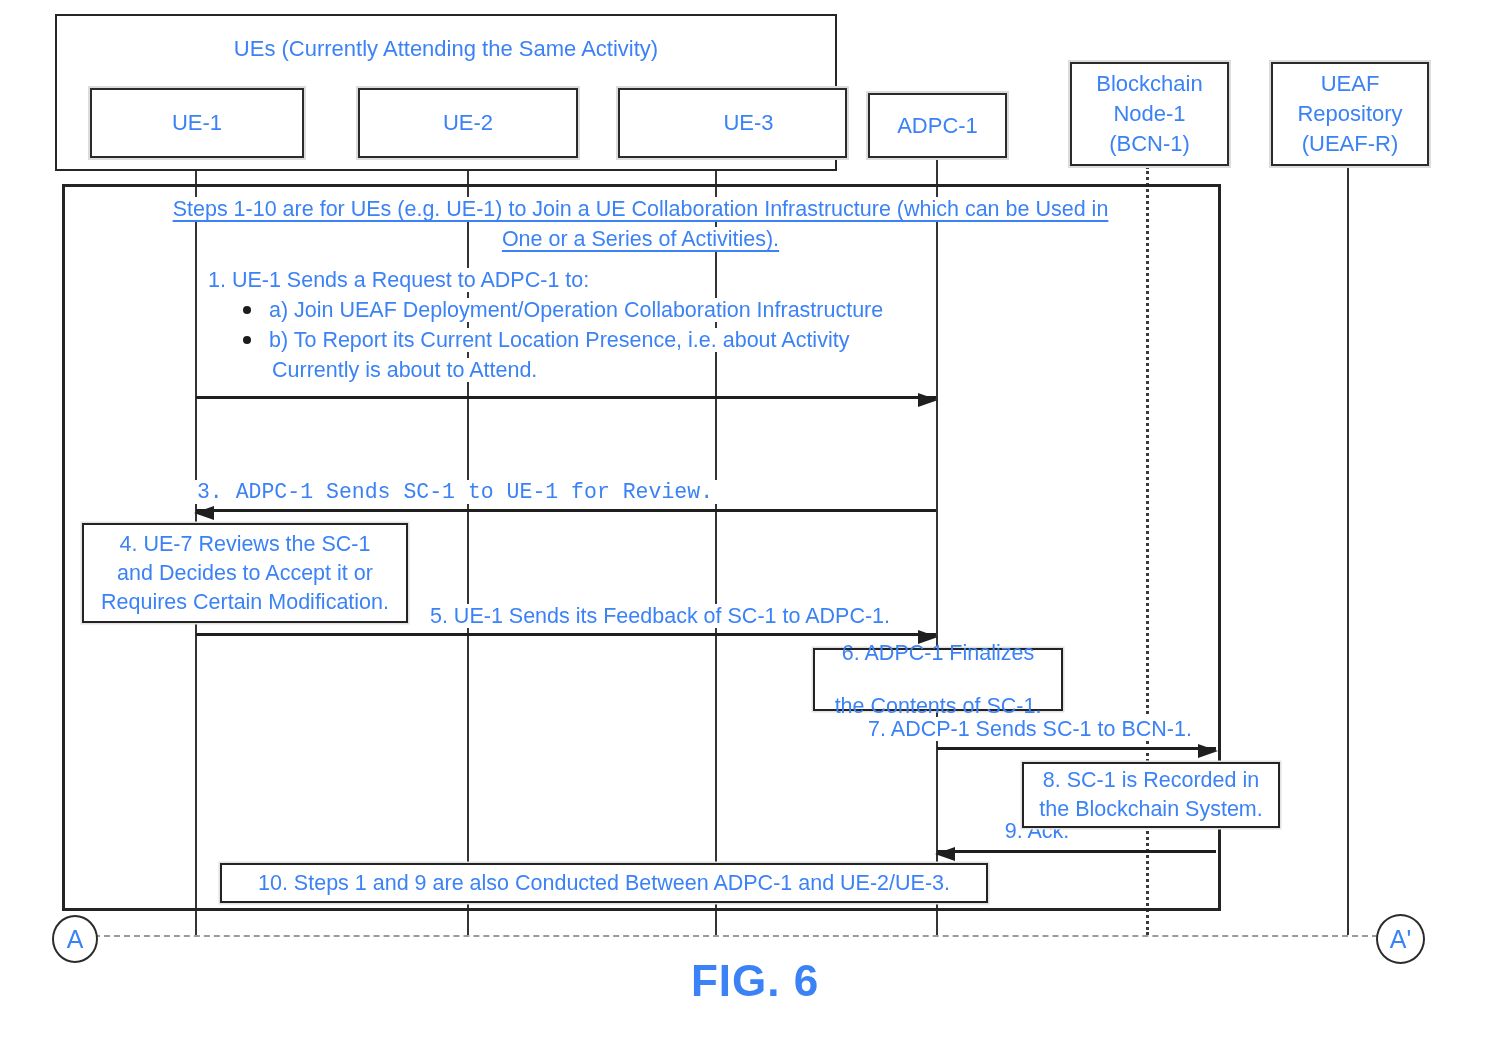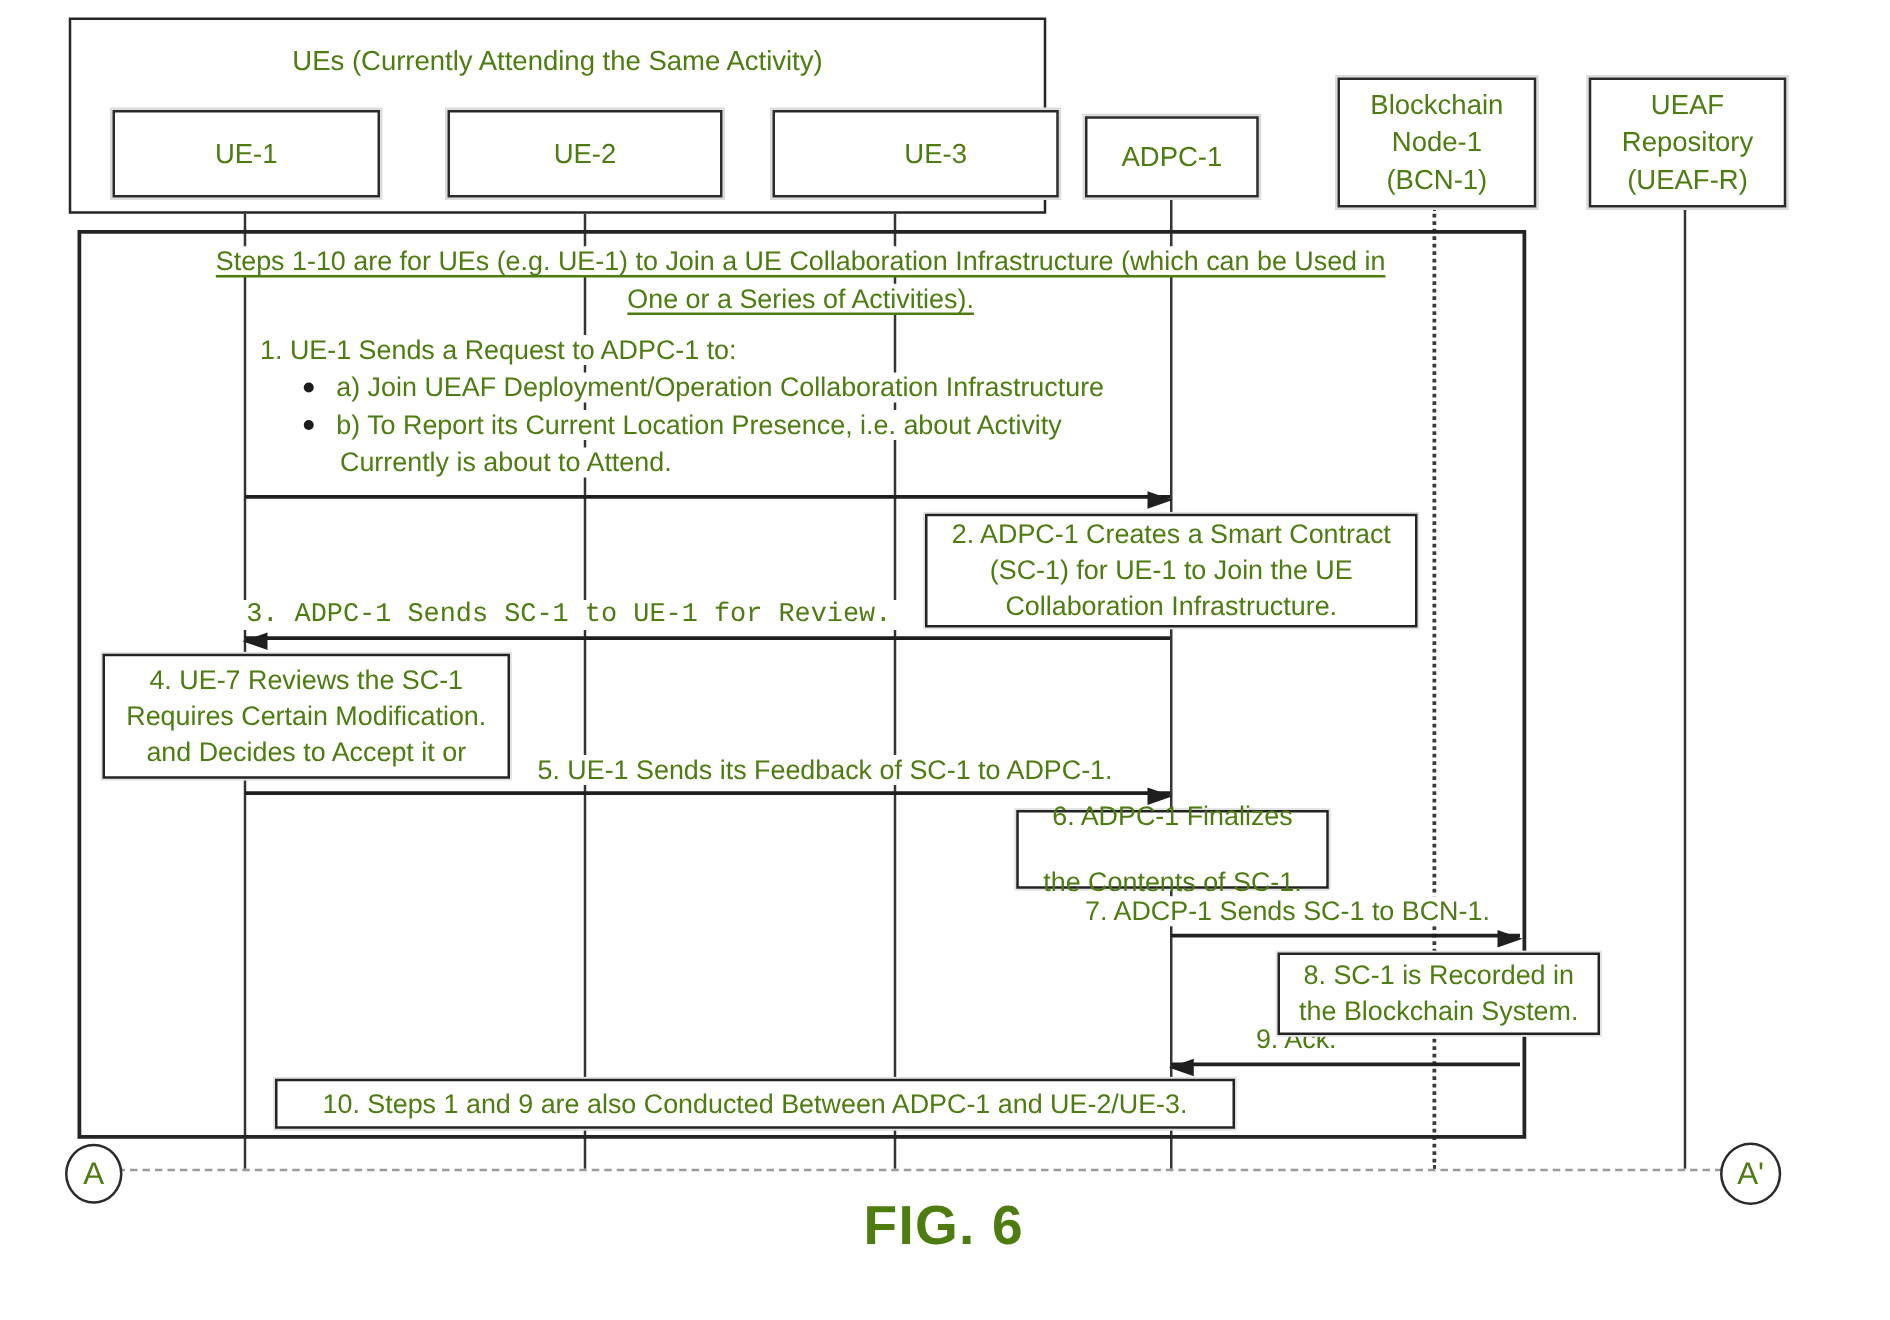--- a/index.html
+++ b/index.html
@@ -1,18 +1,18 @@
 <!DOCTYPE html>
 <html><head>
 <meta charset="utf-8">
 <style>
   html,body{margin:0;padding:0;background:#ffffff;}
   .page{
     position:relative;width:1512px;height:1056px;background:#ffffff;
-    font-family:"Liberation Sans","DejaVu Sans",sans-serif;color:#4d7c0f;overflow:hidden;
+    font-family:"Liberation Sans","DejaVu Sans",sans-serif;color:#3b82f6;overflow:hidden;
   }
   
   .lifeline{position:absolute;width:0;border-left:2px solid #343434;z-index:1;}
   .lifeline.dotted{border-left:3px dotted #3a3a3a;}
   
   .group-box{position:absolute;border:2.5px solid #262626;background:#fff;z-index:2;}
   .group-title{position:absolute;width:100%;text-align:center;top:20px;font-size:22px;}
   .entity-box{
     position:absolute;border:2px solid #2b2b2b;background:#fff;z-index:6;
     display:flex;flex-direction:column;align-items:center;justify-content:center;
@@ -101,37 +101,32 @@
     <div class="row"><span>1. UE-1 Sends a Request to ADPC-1 to:</span></div>
     <div class="row"><i class="bullet"></i><span>a) Join UEAF Deployment/Operation Collaboration Infrastructure</span></div>
     <div class="row"><i class="bullet"></i><span>b) To Report its Current Location Presence, i.e. about Activity</span></div>
     <div class="row indent-b2"><span>Currently is about to Attend.</span></div>
   </div>
 
   <div class="arrow" style="left:196px;top:396px;width:740px;">
     <div class="head right"></div>
   </div>
 
-  <div class="abox" style="left:740px;top:411px;width:390px;height:87px;">
-    <div>2. ADPC-1 Creates a Smart Contract</div>
-    <div>(SC-1) for UE-1 to Join the UE</div>
-    <div>Collaboration Infrastructure.</div>
-  </div>
 
   <div class="msg-label" style="left:155px;top:479px;width:600px;font-family:Liberation Mono, monospace;">
     <span>3. ADPC-1 Sends SC-1 to UE-1 for Review.</span>
   </div>
   <div class="arrow" style="left:196px;top:509px;width:740px;">
     <div class="head left"></div>
   </div>
 
   <div class="abox" style="left:82px;top:523px;width:322px;height:96px;">
     <div>4. UE-7 Reviews the SC-1</div>
+    <div>and Decides to Accept it or</div>
     <div>Requires Certain Modification.</div>
-    <div>and Decides to Accept it or</div>
   </div>
 
   <div class="msg-label" style="left:360px;top:603px;width:600px;">
     <span>5. UE-1 Sends its Feedback of SC-1 to ADPC-1.</span>
   </div>
   <div class="arrow" style="left:196px;top:633px;width:740px;">
     <div class="head right"></div>
   </div>
 
   <div class="abox" style="left:813px;top:648px;width:246px;height:59px;gap:24px;">

